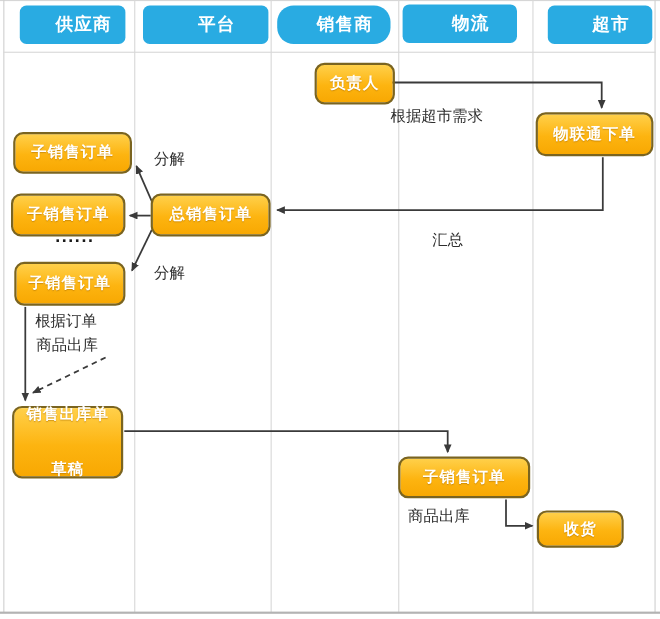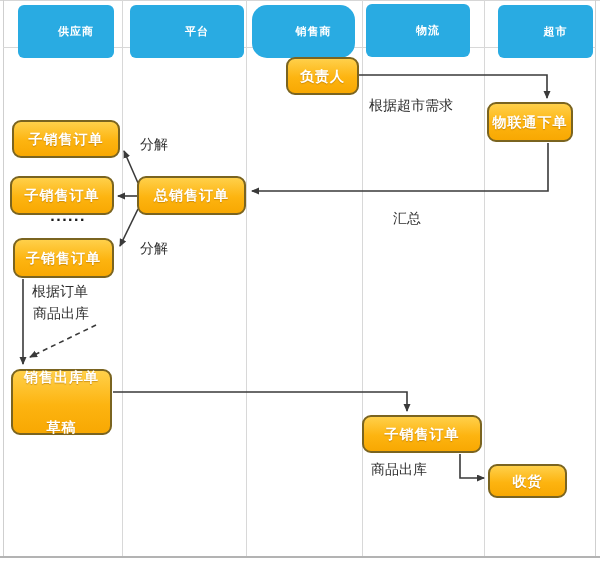--- a/index.html
+++ b/index.html
@@ -31,24 +31,24 @@
   .vsep { position: absolute; top: 0; width: 1px; height: 557px; background: #d8d8d8; }
   .vsep.s1 { left: 122px; } .vsep.s2 { left: 246px; }
   .vsep.s3 { left: 362px; } .vsep.s4 { left: 484px; }
   .header-rule {
     position: absolute; left: 3px; top: 47px; width: 593px; height: 1px;
     background: #d8d8d8;
   }
 
   
   .lane-hdr {
-    position: absolute; top: 5px; height: 53px;
+    position: absolute; top: 5px; height: 35px;
     background: #29abe2;
     border-radius: 6px;
-    color: #ffffff; font-weight: bold; font-size: 11px;
+    color: #ffffff; font-weight: bold; font-size: 16px;
     display: flex; align-items: center; justify-content: center;
     letter-spacing: 1px;
     padding-left: 20px;
   }
   .lane-hdr.l0 { left: 18px;  width: 96px;  }
   .lane-hdr.l1 { left: 130px; width: 114px; }
   .lane-hdr.l2 { left: 252px; width: 103px; border-radius: 15px; }
   .lane-hdr.l3 { left: 366px; width: 104px; top: 4px; }
   .lane-hdr.l4 { left: 498px; width: 95px;  }
 
@@ -58,39 +58,39 @@
     background: linear-gradient(180deg, #ffd04a 0%, #fdb410 55%, #f8a802 100%);
     border: 2px solid #7a6420;
     border-radius: 9px;
     color: #ffffff; font-weight: bold; font-size: 14px;
     display: flex; flex-direction: column; align-items: center; justify-content: center;
     text-shadow: 0 1px 1px rgba(170,110,0,.55);
     letter-spacing: 1px;
     line-height: 1.6;
   }
   .n-owner     { left: 270px; top: 57px;  width: 73px;  height: 38px; margin-left: 16px; }
-  .n-iot       { left: 487px; top: 102px; width: 86px; height: 40px; }
+  .n-iot       { left: 487px; top: 102px; width: 107px; height: 40px; }
   .n-sub1      { left: 12px;  top: 120px; width: 108px; height: 38px; }
   .n-total     { left: 137px; top: 176px; width: 109px; height: 39px; text-align: center; }
   .n-sub2      { left: 10px;  top: 176px; width: 104px; height: 39px; }
   .n-sub3      { left: 13px;  top: 238px; width: 101px; height: 40px; }
   .n-outbound  { left: 11px;  top: 369px; width: 101px; height: 66px; gap: 28px; }
   .n-draftpost { left: 362px; top: 415px; width: 120px; height: 38px; }
   .n-receive   { left: 488px; top: 464px; width: 79px;  height: 34px; }
 
   .ellipsis {
     position: absolute; left: 50px; top: 209px; width: 40px;
     color: #1a1a1a; font-weight: bold; font-size: 13px; letter-spacing: 1px;
   }
 
   
   .lbl {
     position: absolute; color: #2e2e2e; font-size: 14px; white-space: nowrap;
   }
-  .lb-demand    { left: 369px; top: 97px;  }
+  .lb-demand    { left: 355px; top: 97px;  }
   .lb-dec1      { left: 140px; top: 136px; }
   .lb-sum       { left: 393px; top: 210px; }
   .lb-dec2      { left: 140px; top: 240px; }
   .lb-perorder  { left: 32px;  top: 283px; }
   .lb-outstock  { left: 33px;  top: 305px; }
   .lb-delivery  { left: 371px; top: 461px; }
 
   
   svg.arrows { position: absolute; left: 0; top: 0; pointer-events: none; }
   .arrow-line {

